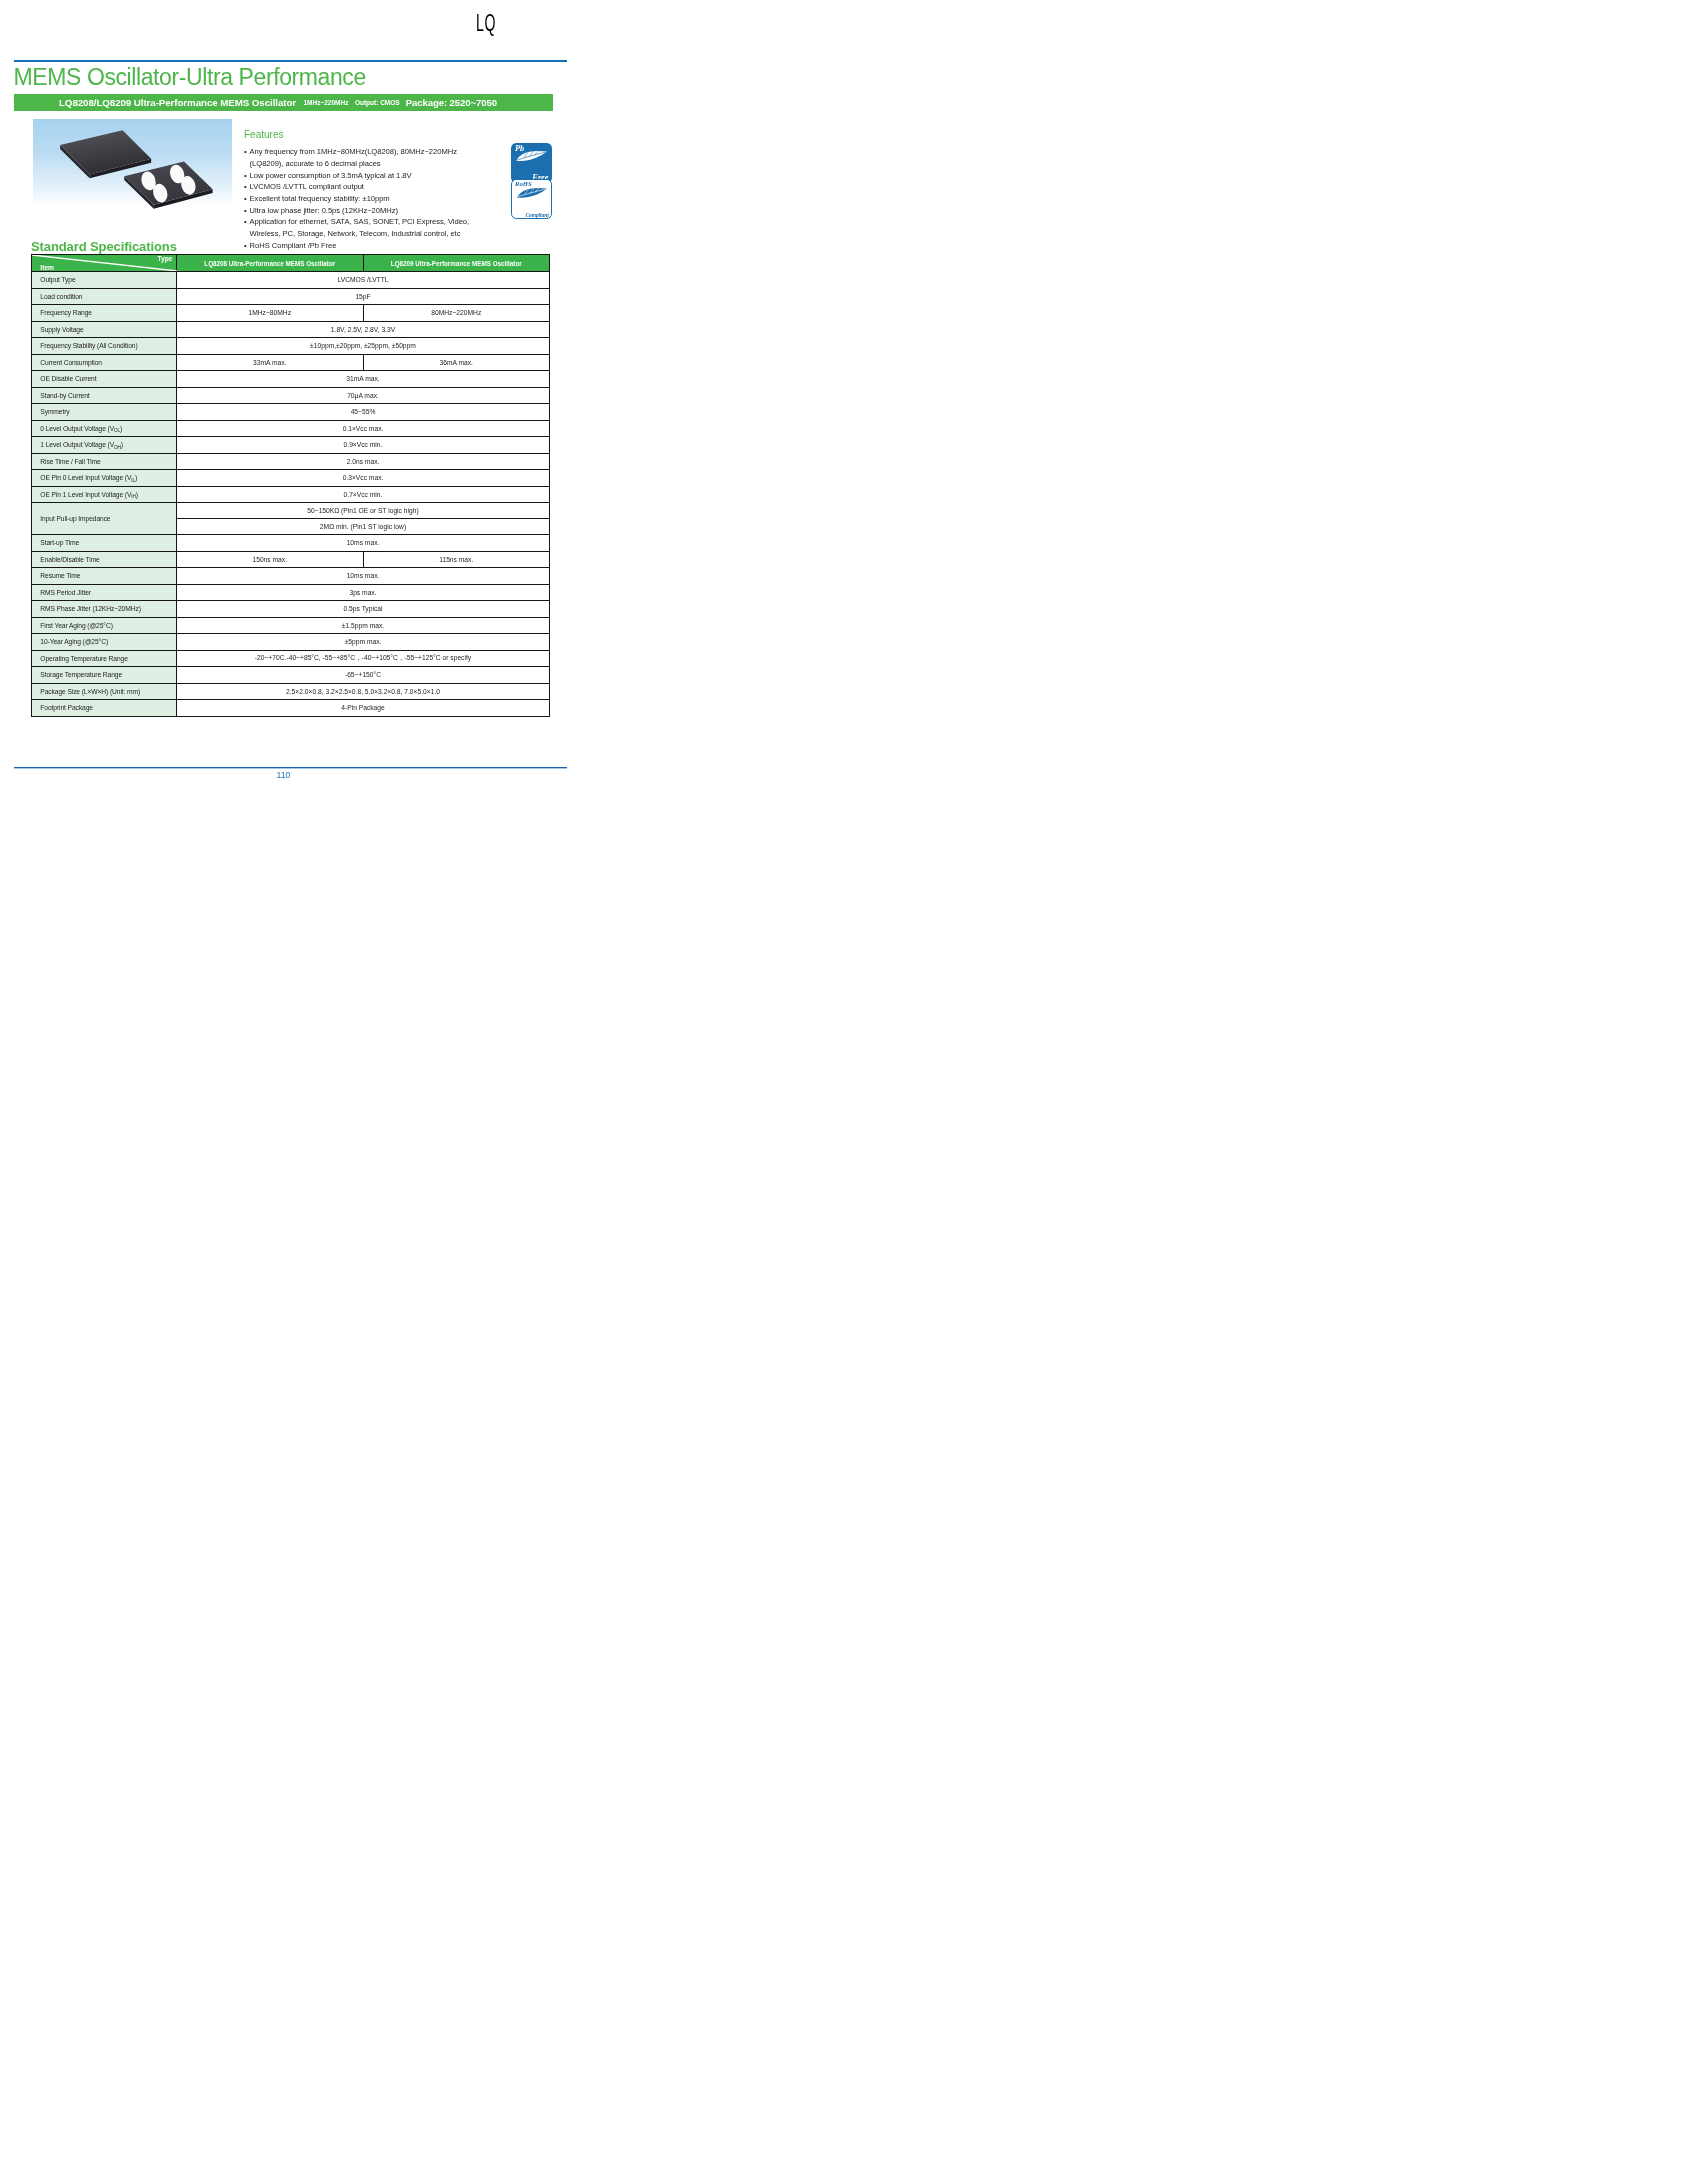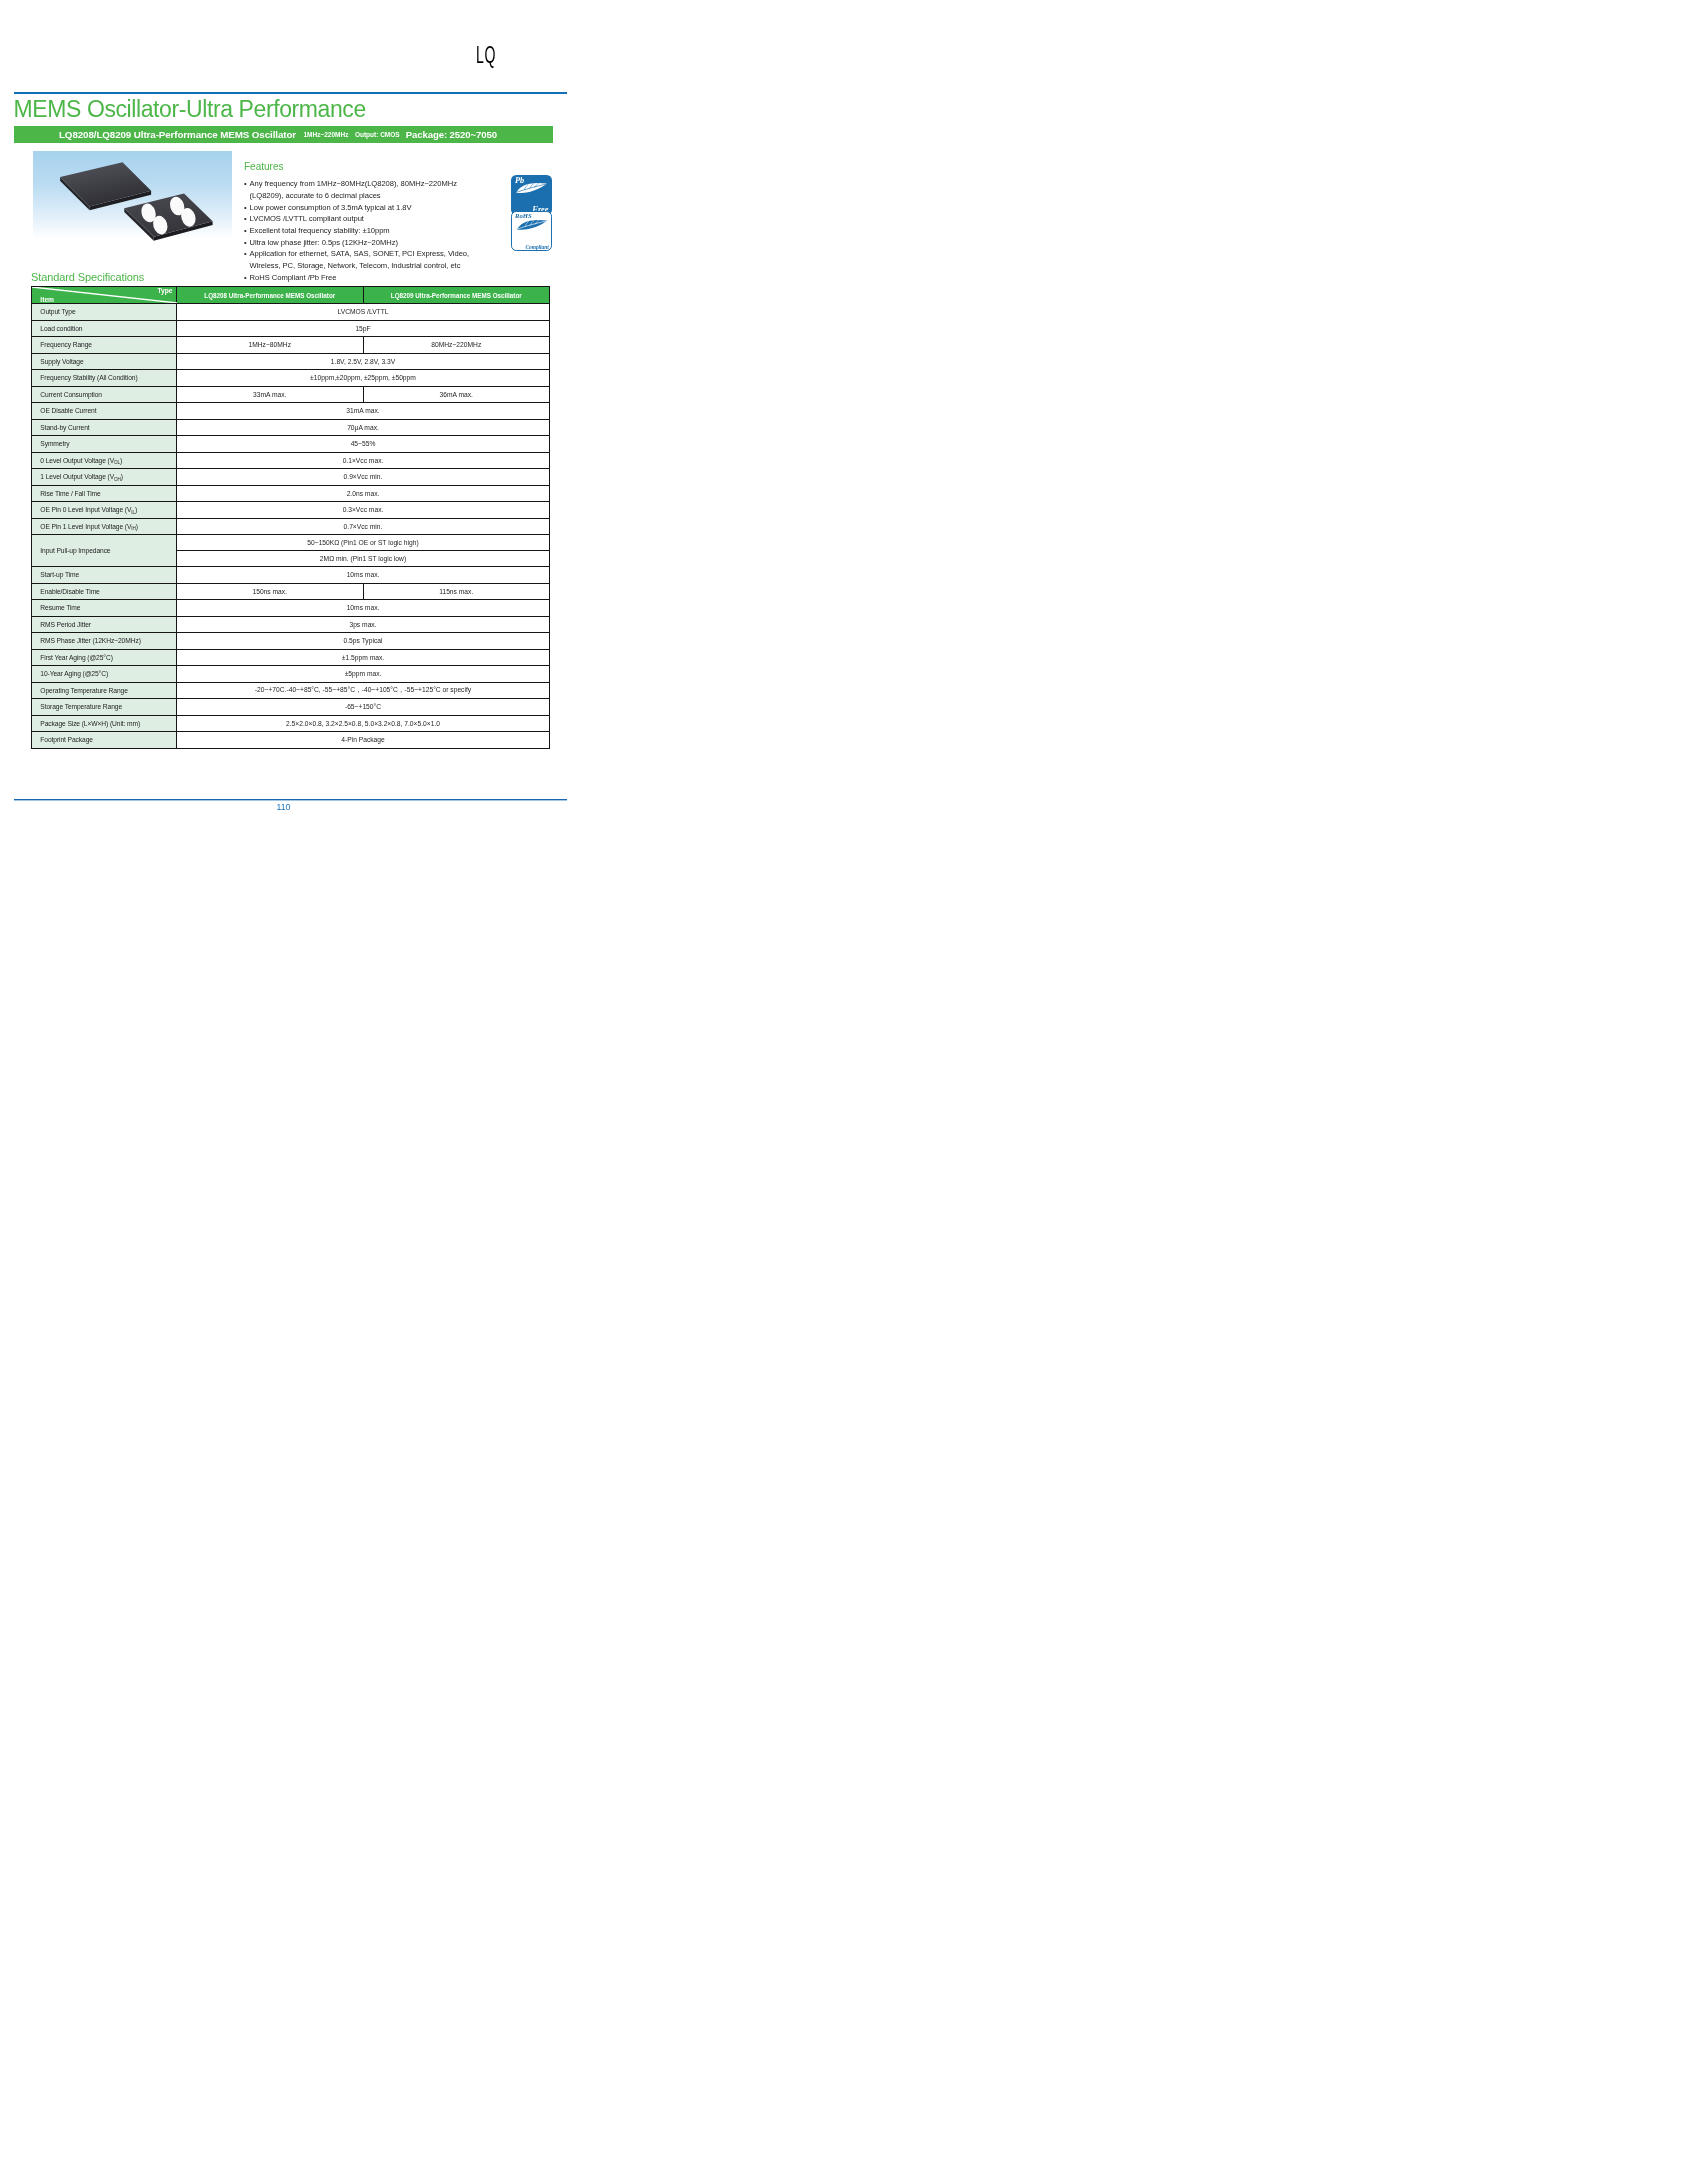--- a/index.html
+++ b/index.html
@@ -2,21 +2,21 @@
 <html style="--green: #4CB648; --table_header_green: #3CB24A; --pale_green: #DFEEE2; --blue_rule: #1470B4; --footer_blue: #1768B0; --footer_light: #A3C8E6; --badge_blue: #1B6FAF; --page_number: #1B72B8; --text: #1D1D1F;font-size:7px"><head>
 <meta charset="utf-8">
 <style>
   :root{
     --green:#4CB648; --table_header_green:#3CB24A; --pale_green:#DFEEE2;
     --blue_rule:#1470B4; --footer_blue:#1768B0; --footer_light:#A3C8E6;
     --badge_blue:#1B6FAF; --page_number:#1B72B8; --text:#1D1D1F;
   }
   *{box-sizing:border-box;}
   body{margin:0;background:#fff;font-family:"Liberation Sans",sans-serif;color:var(--text);}
-  .page{position:relative;width:567px;height:803px;background:#fff;overflow:hidden;margin-top:32px;}
+  .page{position:relative;width:567px;height:803px;background:#fff;overflow:hidden;}
 
   .logo{position:absolute;top:9.6px;left:476px;font-size:23.5px;font-weight:400;letter-spacing:1.3px;
         transform:scaleX(.6);transform-origin:left top;color:#000;}
 
   .top-rule{position:absolute;top:60px;left:14.3px;right:0;height:1.7px;background:var(--blue_rule);}
 
   .title{position:absolute;top:64px;left:13.5px;font-size:23px;font-weight:400;color:var(--green);
          letter-spacing:-0.4px;white-space:nowrap;}
 
   .banner{position:absolute;top:94px;left:14.3px;width:539px;height:17.4px;background:var(--green);
@@ -39,21 +39,21 @@
   .badge{position:absolute;left:511px;width:41px;height:40px;border-radius:5.2px;}
   .badge-pb{top:143px;background:var(--badge_blue);color:#fff;}
   .badge-rohs{top:179px;background:#fff;border:1.5px solid var(--badge_blue);color:var(--badge_blue);}
   .badge span{position:absolute;font-family:"Liberation Serif",serif;font-style:italic;font-weight:700;}
   .badge-pb .b-top{top:0.9px;left:3.9px;font-size:8.3px;}
   .badge-pb .b-bottom{bottom:0.9px;right:3.5px;font-size:8.3px;}
   .badge-rohs .b-top{top:0.4px;left:3px;font-size:6.7px;}
   .badge-rohs .b-bottom{bottom:0.4px;right:2.2px;font-size:5.4px;}
   .badge svg{position:absolute;left:4.3px;top:4.8px;}
 
-  .spec-head{position:absolute;top:239px;left:31px;font-size:11px;font-weight:400;color:var(--green);
+  .spec-head{position:absolute;top:239px;left:31px;font-size:13px;font-weight:700;color:var(--green);
              letter-spacing:-0.1px;}
 
   .spec-table{position:absolute;top:254px;left:31px;width:519px;border:1.3px solid #151515;background:#fff;}
   .thead{display:flex;height:16px;background:var(--table_header_green);}
   .th-corner{width:145px;position:relative;border-right:1.3px solid #151515;flex:none;}
   .th-corner svg{position:absolute;inset:0;}
   .th-corner .c-type{position:absolute;top:0px;right:3.5px;color:#fff;font-weight:700;font-size:6.7px;}
   .th-corner .c-item{position:absolute;bottom:0.4px;left:8.3px;color:#fff;font-weight:700;font-size:6.7px;}
   .th-col{flex:1;display:flex;align-items:center;justify-content:center;color:#fff;font-weight:700;
           font-size:6.3px;white-space:nowrap;}

